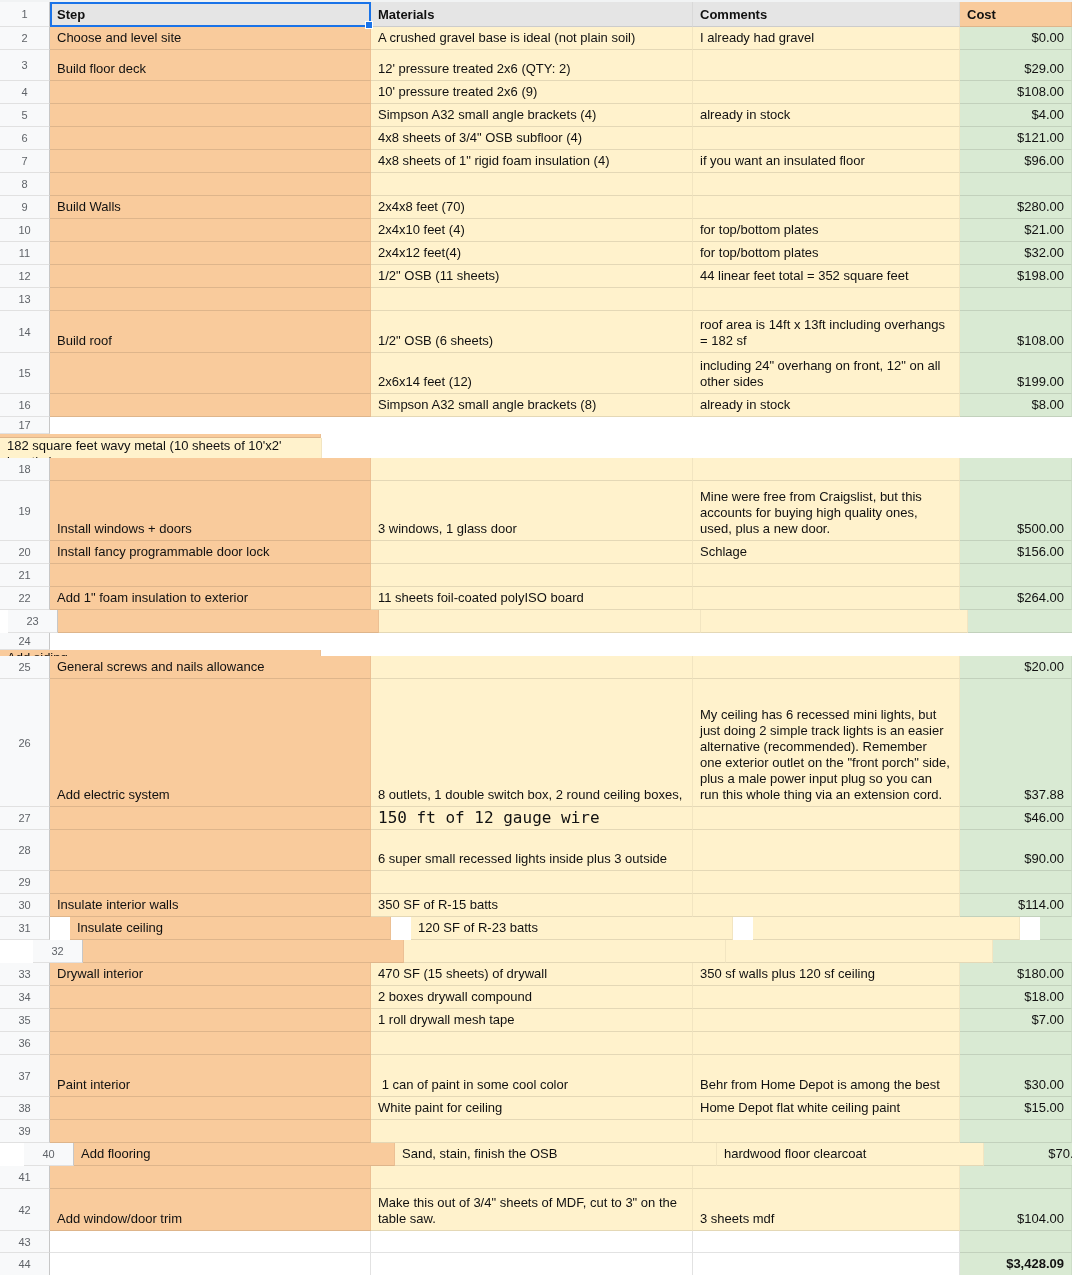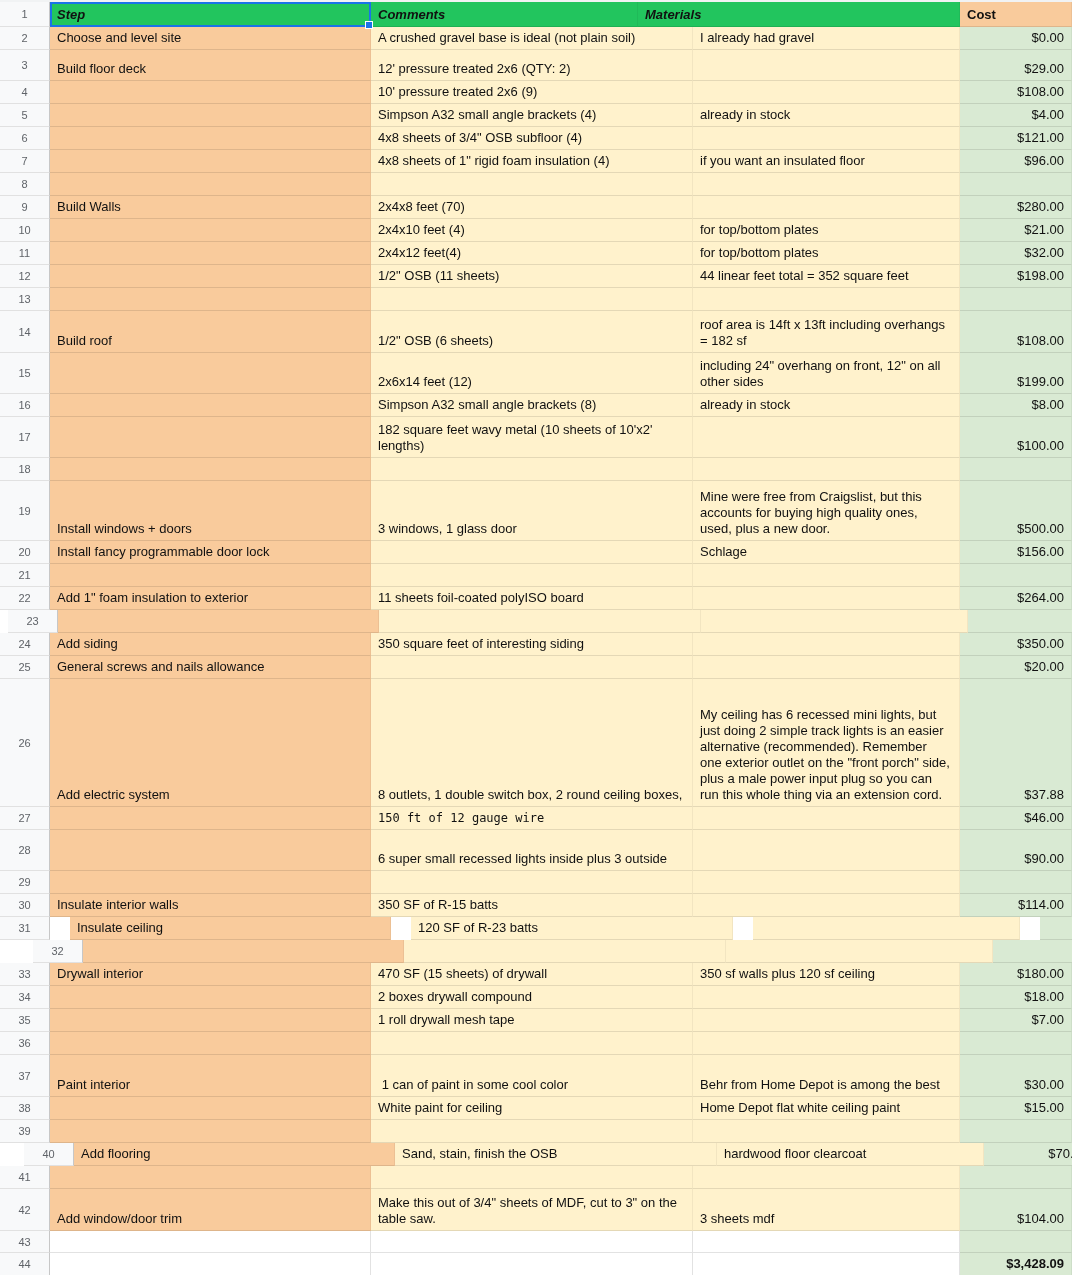--- a/index.html
+++ b/index.html
@@ -35,48 +35,48 @@
   }
   .c-step{width:321px;flex:none;background:#f9cb9c;}
   .c-mat {width:322px;flex:none;background:#fff2cc;}
   .c-com {width:267px;flex:none;background:#fff2cc;}
   .c-cost{width:112px;flex:none;background:#d9ead3;justify-content:flex-end;}
   .row.plain .c-step,.row.plain .c-mat,.row.plain .c-com{
     background:#ffffff;
     border-bottom:1px solid #e2e2e2;border-right:1px solid #e2e2e2;
   }
   .row.header .c-step,.row.header .c-mat,.row.header .c-com{
-    background:#22c55e;font-weight:bold;font-style:italic;
+    background:#e5e5e5;font-weight:bold;
   }
   .row.header .c-cost{
     background:#f9cb9c;font-weight:bold;justify-content:flex-start;
   }
-  .mono{font-family:"DejaVu Sans Mono","Liberation Mono",monospace;font-size:12px;}
+  .mono{font-family:"DejaVu Sans Mono","Liberation Mono",monospace;font-size:16px;}
   .bold{font-weight:bold;}
   .selection{
     position:absolute;left:50px;top:2px;width:321px;height:25px;
     box-sizing:border-box;border:2px solid #1a73e8;
     pointer-events:none;z-index:5;
   }
   .fill-handle{
     position:absolute;right:-4px;bottom:-4px;
     width:6px;height:6px;background:#1a73e8;border:1px solid #ffffff;
   }
 </style>
 </head>
 <body>
 
 <div class="sheet">
   <div class="top-strip"></div>
 
   <div class="row header" style="height:25px">
     <div class="cell c-num">1</div>
     <div class="cell c-step">Step</div>
+    <div class="cell c-mat">Materials</div>
     <div class="cell c-com">Comments</div>
-    <div class="cell c-mat">Materials</div>
     <div class="cell c-cost">Cost</div>
   </div>
 
   <div id="sheet-body">
       <div class="row" style="height: 23px;">
         <div class="cell c-num">2</div>
         <div class="cell c-step">Choose and level site</div>
         <div class="cell c-mat">A crushed gravel base is ideal (not plain soil)</div>
         <div class="cell c-com">I already had gravel</div>
         <div class="cell c-cost">$0.00</div>
@@ -172,21 +172,21 @@
         <div class="cell c-com">including 24" overhang on front, 12" on all other sides</div>
         <div class="cell c-cost">$199.00</div>
       </div>
       <div class="row" style="height: 23px;">
         <div class="cell c-num">16</div>
         <div class="cell c-step"></div>
         <div class="cell c-mat">Simpson A32 small angle brackets (8)</div>
         <div class="cell c-com">already in stock</div>
         <div class="cell c-cost">$8.00</div>
       </div>
-      <div class="row" style="height: 41px;">
+      <div class="row" style="height: 41px; flex-direction: column;">
         <div class="cell c-num">17</div>
         <div class="cell c-step"></div>
         <div class="cell c-mat">182 square feet wavy metal (10 sheets of 10'x2' lengths)</div>
         <div class="cell c-com"></div>
         <div class="cell c-cost">$100.00</div>
       </div>
       <div class="row" style="height: 23px;">
         <div class="cell c-num">18</div>
         <div class="cell c-step"></div>
         <div class="cell c-mat"></div>
@@ -221,21 +221,21 @@
         <div class="cell c-com"></div>
         <div class="cell c-cost">$264.00</div>
       </div>
       <div class="row" style="height: 23px; padding-left: 8px;">
         <div class="cell c-num">23</div>
         <div class="cell c-step"></div>
         <div class="cell c-mat"></div>
         <div class="cell c-com"></div>
         <div class="cell c-cost"></div>
       </div>
-      <div class="row" style="height: 23px;">
+      <div class="row" style="height: 23px; flex-direction: column;">
         <div class="cell c-num">24</div>
         <div class="cell c-step">Add siding</div>
         <div class="cell c-mat">350 square feet of interesting siding</div>
         <div class="cell c-com"></div>
         <div class="cell c-cost">$350.00</div>
       </div>
       <div class="row" style="height: 23px;">
         <div class="cell c-num">25</div>
         <div class="cell c-step">General screws and nails allowance</div>
         <div class="cell c-mat"></div>

